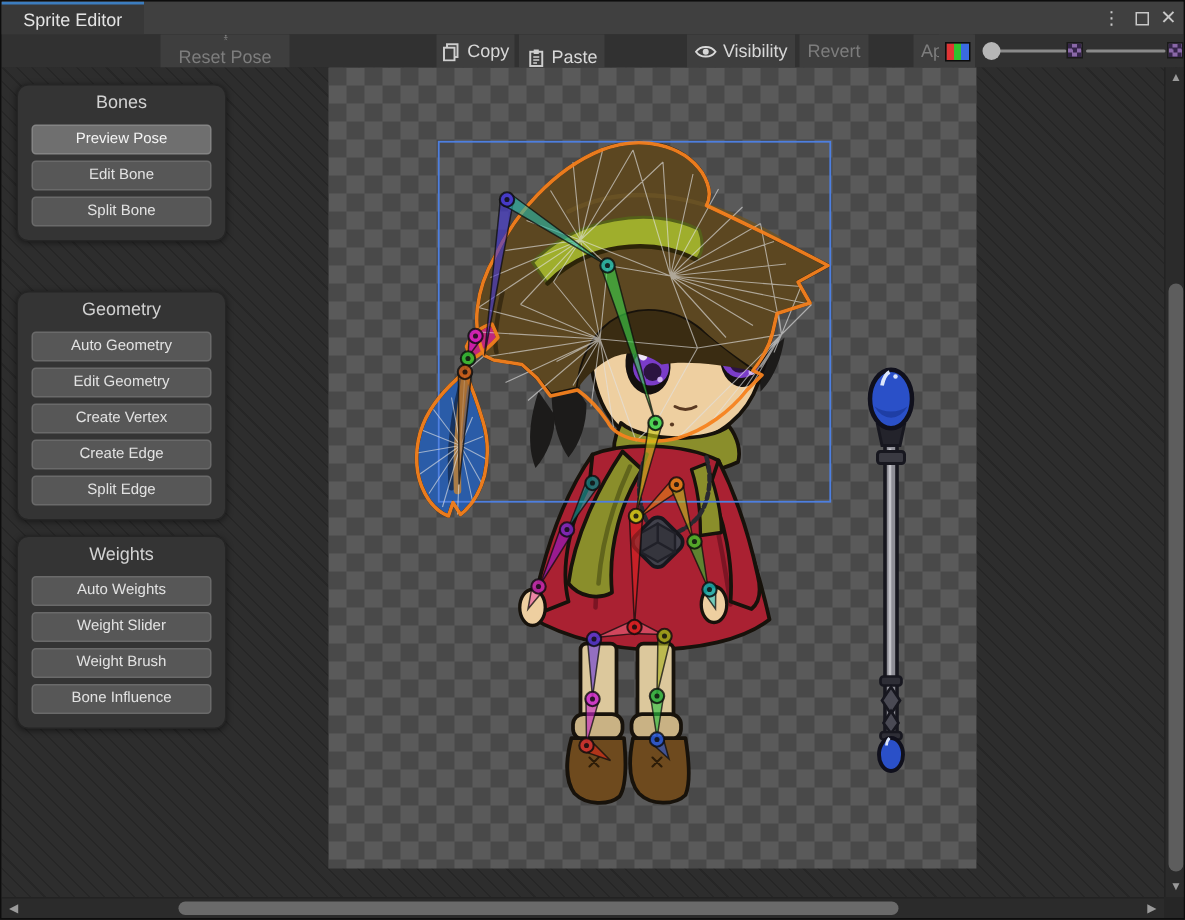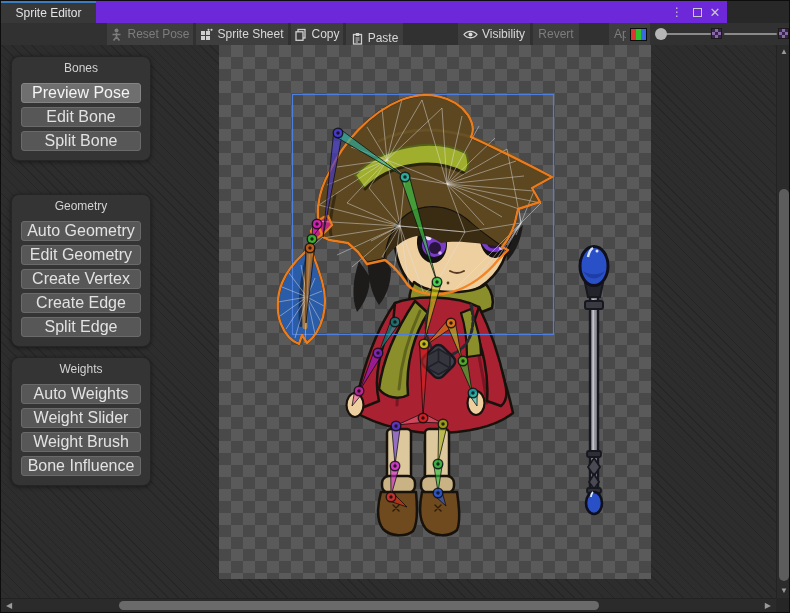--- a/index.html
+++ b/index.html
@@ -3,37 +3,37 @@
 <meta charset="utf-8">
 <style>
   html,body{margin:0;padding:0;background:#111;}
   #app{
     position:relative;width:790px;height:613px;overflow:hidden;
     font-family:"Liberation Sans","DejaVu Sans",sans-serif;
     background:#282828;border:1px solid #0d0d0d;box-sizing:border-box;
     -webkit-font-smoothing:antialiased;
   }
   
-  #tabstrip{position:absolute;left:0;top:0;width:726px;height:22px;background:#6d28d9;}
+  #tabstrip{position:absolute;left:0;top:0;width:790px;height:22px;background:#404040;}
   #tab{
     position:absolute;left:0;top:0;width:95px;height:20px;background:#383838;
     border-top:2px solid #3c7dbf;color:#e4e4e4;font-size:12px;
     display:flex;align-items:center;justify-content:center;
   }
   .winctl{position:absolute;top:3px;height:16px;width:16px;color:#c8c8c8;font-size:12px;
     display:flex;align-items:center;justify-content:center;cursor:default;}
   #ctl-menu{right:42px;}
   #ctl-max{right:22px;}
   #ctl-close{right:4px;font-size:13px;}
   .sq{display:inline-block;width:9px;height:9px;border:1.5px solid #c8c8c8;box-sizing:border-box;}
   
   #toolbar{position:absolute;left:0;top:22px;width:790px;height:22px;background:#313131;}
   .tbtn{position:absolute;top:0;height:22px;background:#3e3e3e;color:#d8d8d8;font-size:12px;
     display:flex;align-items:center;justify-content:center;gap:4px;white-space:nowrap;box-sizing:border-box;}
-  .tbtn.disabled{color:#7d7d7d;}
+  .tbtn.disabled{color:#7d7d7d;flex-direction:column;}
   .caret{font-size:9px;margin-left:2px;color:#cfcfcf;}
   .tbicon{display:inline-block;}
   #rgb-btn .bars{width:15px;height:11px;border:1px solid #0d0d0d;
     background:linear-gradient(90deg,#e03434 0 33%,#2ec22e 33% 66%,#3a6ae0 66% 100%);}
   #sliderzone{position:absolute;left:653px;top:22px;width:137px;height:22px;background:#313131;}
   .track{position:absolute;top:10px;height:2px;background:#8a8a8a;border-radius:1px;}
   #track1{left:8px;width:49px;}
   #track2{left:70px;width:53px;}
   #slider-handle{position:absolute;left:1px;top:5px;width:12px;height:12px;border-radius:50%;background:#b6b6b6;}
   .alpha-chip{position:absolute;top:5px;width:11px;height:11px;border:1px solid #1a1a1a;box-sizing:border-box;
@@ -45,21 +45,21 @@
     background:repeating-linear-gradient(45deg,#2d2d2d 0 6px,#262626 6px 7px);}
   #checker{position:absolute;left:218px;top:0;width:432px;height:534px;
     background:repeating-conic-gradient(#5a5a5a 0% 25%,#494949 0% 50%) 0 0/24px 24px;}
   #canvas-svg{position:absolute;left:218px;top:0;width:432px;height:534px;}
   
   .panel{position:absolute;left:10px;width:140px;background:#343434;border:1px solid #252525;
     border-radius:8px;box-shadow:0 1px 4px rgba(0,0,0,.45);box-sizing:border-box;}
   .panel .ptitle{height:22px;line-height:23px;text-align:center;color:#d2d2d2;font-size:12px;}
   .pbuttons{padding:0 9px 9px 9px;}
   .pbtn{height:20px;margin-top:4px;background:#575757;border:1px solid #6a6a6a;border-radius:3px;
-    color:#e2e2e2;font-size:16px;text-align:center;line-height:18px;box-sizing:border-box;}
+    color:#e2e2e2;font-size:10px;text-align:center;line-height:18px;box-sizing:border-box;}
   .pbtn.active{background:#6f6f6f;border-color:#848484;color:#f4f4f4;}
   #panel-bones{top:11px;}
   #panel-geometry{top:149px;}
   #panel-weights{top:312px;}
   
   #vscroll{position:absolute;left:775px;top:44px;width:15px;height:553px;background:#2b2b2b;border-left:1px solid #232323;box-sizing:border-box;}
   #vthumb{position:absolute;left:2px;top:144px;width:10px;height:392px;background:#5d5d5d;border-radius:5px;}
   .arrow{position:absolute;color:#9a9a9a;font-size:8px;line-height:8px;}
   #v-up{left:3px;top:3px;}
   #v-down{left:3px;bottom:3px;}
@@ -86,31 +86,20 @@
     <div class="winctl" id="ctl-close">✕</div>
   </div>
 
   <div id="toolbar">
     <div class="tbtn disabled" style="left:106px;width:86px;">
       <svg class="tbicon" width="13" height="13" viewBox="0 0 13 13">
         <circle cx="6.5" cy="2.6" r="2" fill="#7d7d7d"></circle>
         <path d="M6.5 5 L6.5 9 M2.5 6.5 L10.5 6.5 M6.5 9 L3.5 12.5 M6.5 9 L9.5 12.5" stroke="#7d7d7d" stroke-width="1.6" fill="none"></path>
       </svg>
       <span>Reset Pose</span>
-    </div>
-    <div class="tbtn" style="left:195px;width:92px;">
-      <svg class="tbicon" width="13" height="13" viewBox="0 0 13 13">
-        <rect x="1" y="3" width="4" height="4" fill="#cfcfcf"></rect>
-          <rect x="6" y="3" width="4" height="4" fill="#cfcfcf"></rect>
-        <rect x="1" y="8" width="4" height="4" fill="#cfcfcf"></rect>
-          <rect x="6" y="8" width="4" height="4" fill="#cfcfcf"></rect>
-        <circle cx="11.5" cy="1.8" r="1.1" fill="#cfcfcf"></circle>
-          <circle cx="8.5" cy="1.8" r="1.1" fill="#cfcfcf"></circle>
-      </svg>
-      <span>Sprite Sheet</span>
     </div>
     <div class="tbtn" style="left:290px;width:52px;">
       <svg class="tbicon" width="13" height="13" viewBox="0 0 13 13">
         <rect x="4" y="1.5" width="7" height="8.5" fill="none" stroke="#cfcfcf" stroke-width="1.3"></rect>
         <rect x="2" y="3.8" width="7" height="8.5" fill="#3e3e3e" stroke="#cfcfcf" stroke-width="1.3"></rect>
       </svg>
       <span>Copy</span>
     </div>
     <div class="tbtn" style="left:345px;width:57px;align-items:flex-end;">
       <svg class="tbicon" width="13" height="13" viewBox="0 0 13 13">

